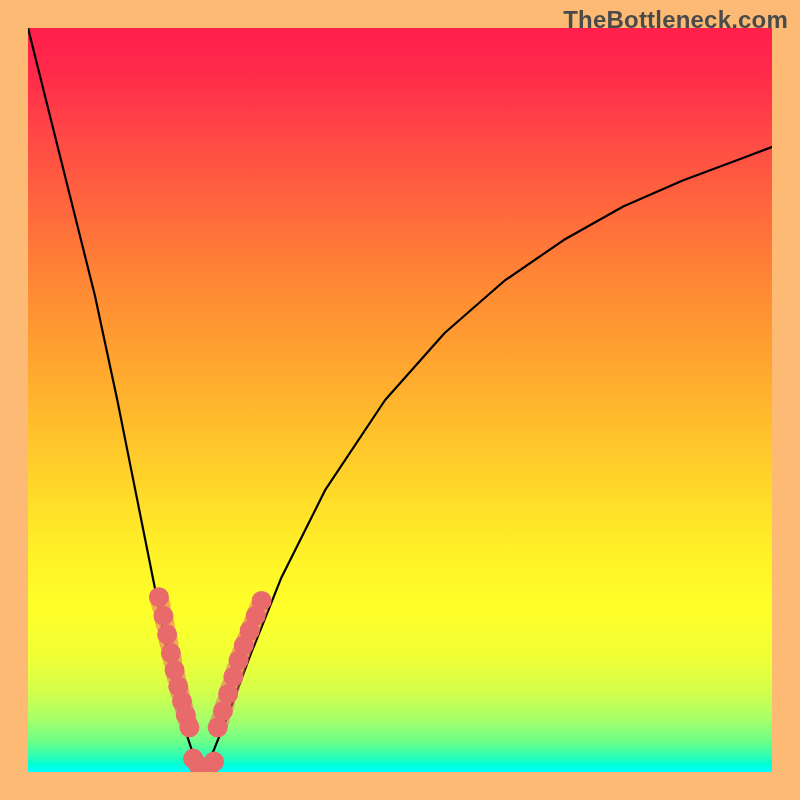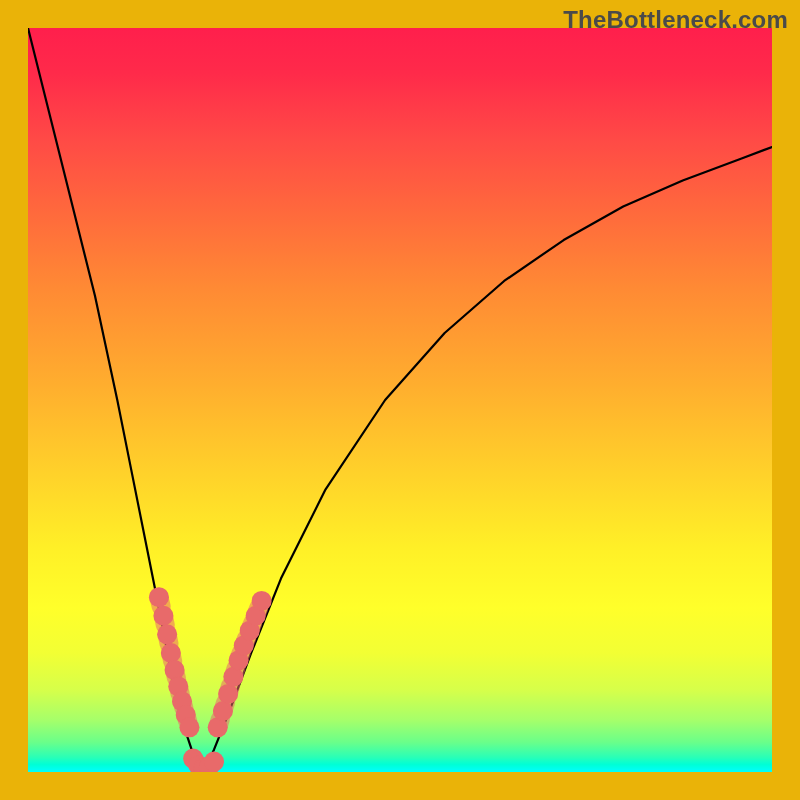--- a/index.html
+++ b/index.html
@@ -7,21 +7,21 @@
     padding: 0;
     width: 800px;
     height: 800px;
     overflow: hidden;
     background: #000;
     font-family: Arial, Helvetica, sans-serif;
   }
   .frame {
     position: absolute;
     inset: 0;
-    background: #eab308;
+    background: #fdba74;
   }
   .plot-area {
     position: absolute;
     left: 28px;
     top: 28px;
     width: 744px;
     height: 744px;
     overflow: hidden;
   }
   .gradient-bg {

